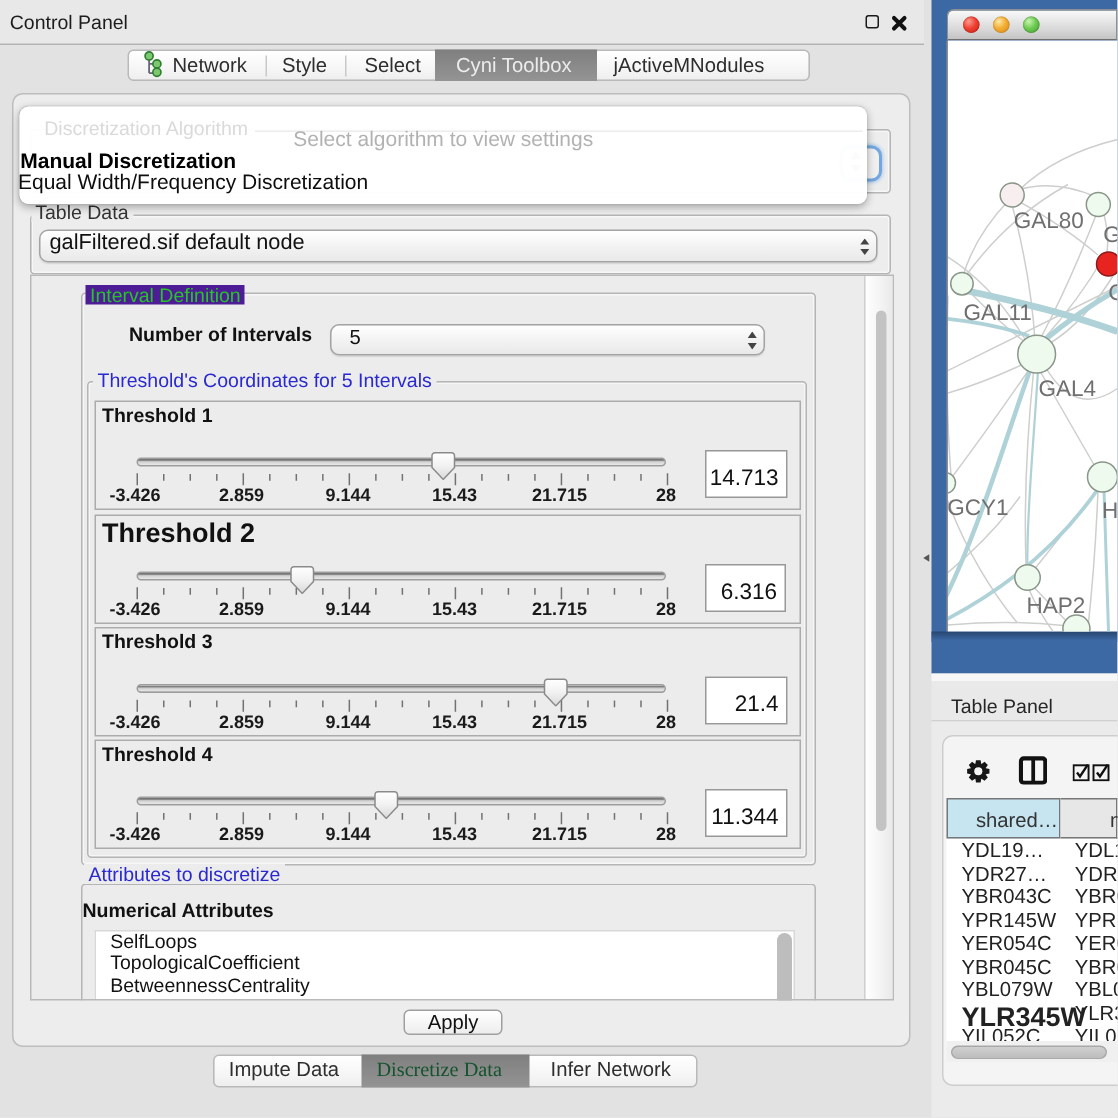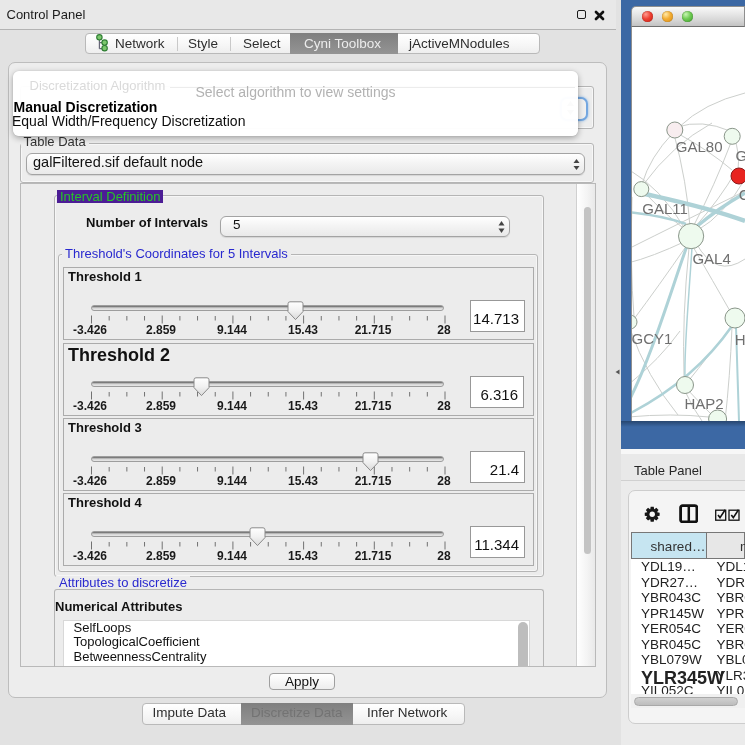--- a/index.html
+++ b/index.html
@@ -253,21 +253,21 @@
 <div class="abs" style="left:63px;top:620px;width:467px;height:46px;background:#ffffff;border:1px solid #d8d8d8;border-bottom:none;box-sizing:border-box;"></div>
 <div class="abs" style="left:73.5px;top:620px;font-size:13px;color:#111;">SelfLoops</div>
 <div class="abs" style="left:73.5px;top:634.3px;font-size:13px;color:#111;">TopologicalCoefficient</div>
 <div class="abs" style="left:73.5px;top:648.6px;font-size:13px;color:#111;">BetweennessCentrality</div>
 <div class="abs" style="left:518px;top:621.5px;width:9.5px;height:45px;background:#bdbdbd;border-radius:5px 5px 0 0;"></div>
 
 <div class="abs" style="left:269px;top:672.5px;width:66px;height:17.5px;background:linear-gradient(#ffffff,#ededed);border:1px solid #9f9f9f;border-radius:4px;text-align:center;font-size:13.5px;color:#111;line-height:15px;box-sizing:border-box;">Apply</div>
 <div class="abs" style="left:142px;top:702.5px;width:323px;height:22.5px;background:linear-gradient(#ffffff,#f6f6f6 60%,#eeeeee);border:1px solid #b9b9b9;border-radius:4px;box-sizing:border-box;"></div>
 <div class="abs tabtxt" style="left:152.5px;top:705px;">Impute Data</div>
 <div class="abs" style="left:240.5px;top:702.5px;width:112px;height:22.5px;background:linear-gradient(#7f7f7f,#949494);"></div>
-<div class="abs tabtxt" style="left:251px;top:705px;color:#737373;">Discretize Data</div>
+<div class="abs tabtxt" style="left:251px;top:705px;color:#14532d;font-family:Liberation Serif, serif;">Discretize Data</div>
 <div class="abs tabtxt" style="left:367px;top:705px;">Infer Network</div>
 
 <svg class="abs" style="left:615px;top:369px;" width="5" height="6" viewBox="0 0 5 6">
 <path d="M4.5 0.5 L0.5 3 L4.5 5.5 z" fill="#555"></path>
   </svg>
 
 <div class="abs" style="left:13px;top:71px;width:565px;height:64.5px;background:rgba(255,255,255,0.975);border-radius:6px;box-shadow:0 2px 6px rgba(0,0,0,0.32),0 0 1px rgba(0,0,0,0.2);"></div>
 <div class="abs" style="left:170px;top:86.5px;width:405px;height:1px;background:#ececec;"></div>
 <div class="abs" style="left:29.5px;top:78px;font-size:13px;color:#dadada;">Discretization Algorithm</div>
 <div class="abs" style="left:13px;top:83.5px;width:565px;text-align:center;font-size:14px;color:#b2b2b2;">Select algorithm to view settings</div>

